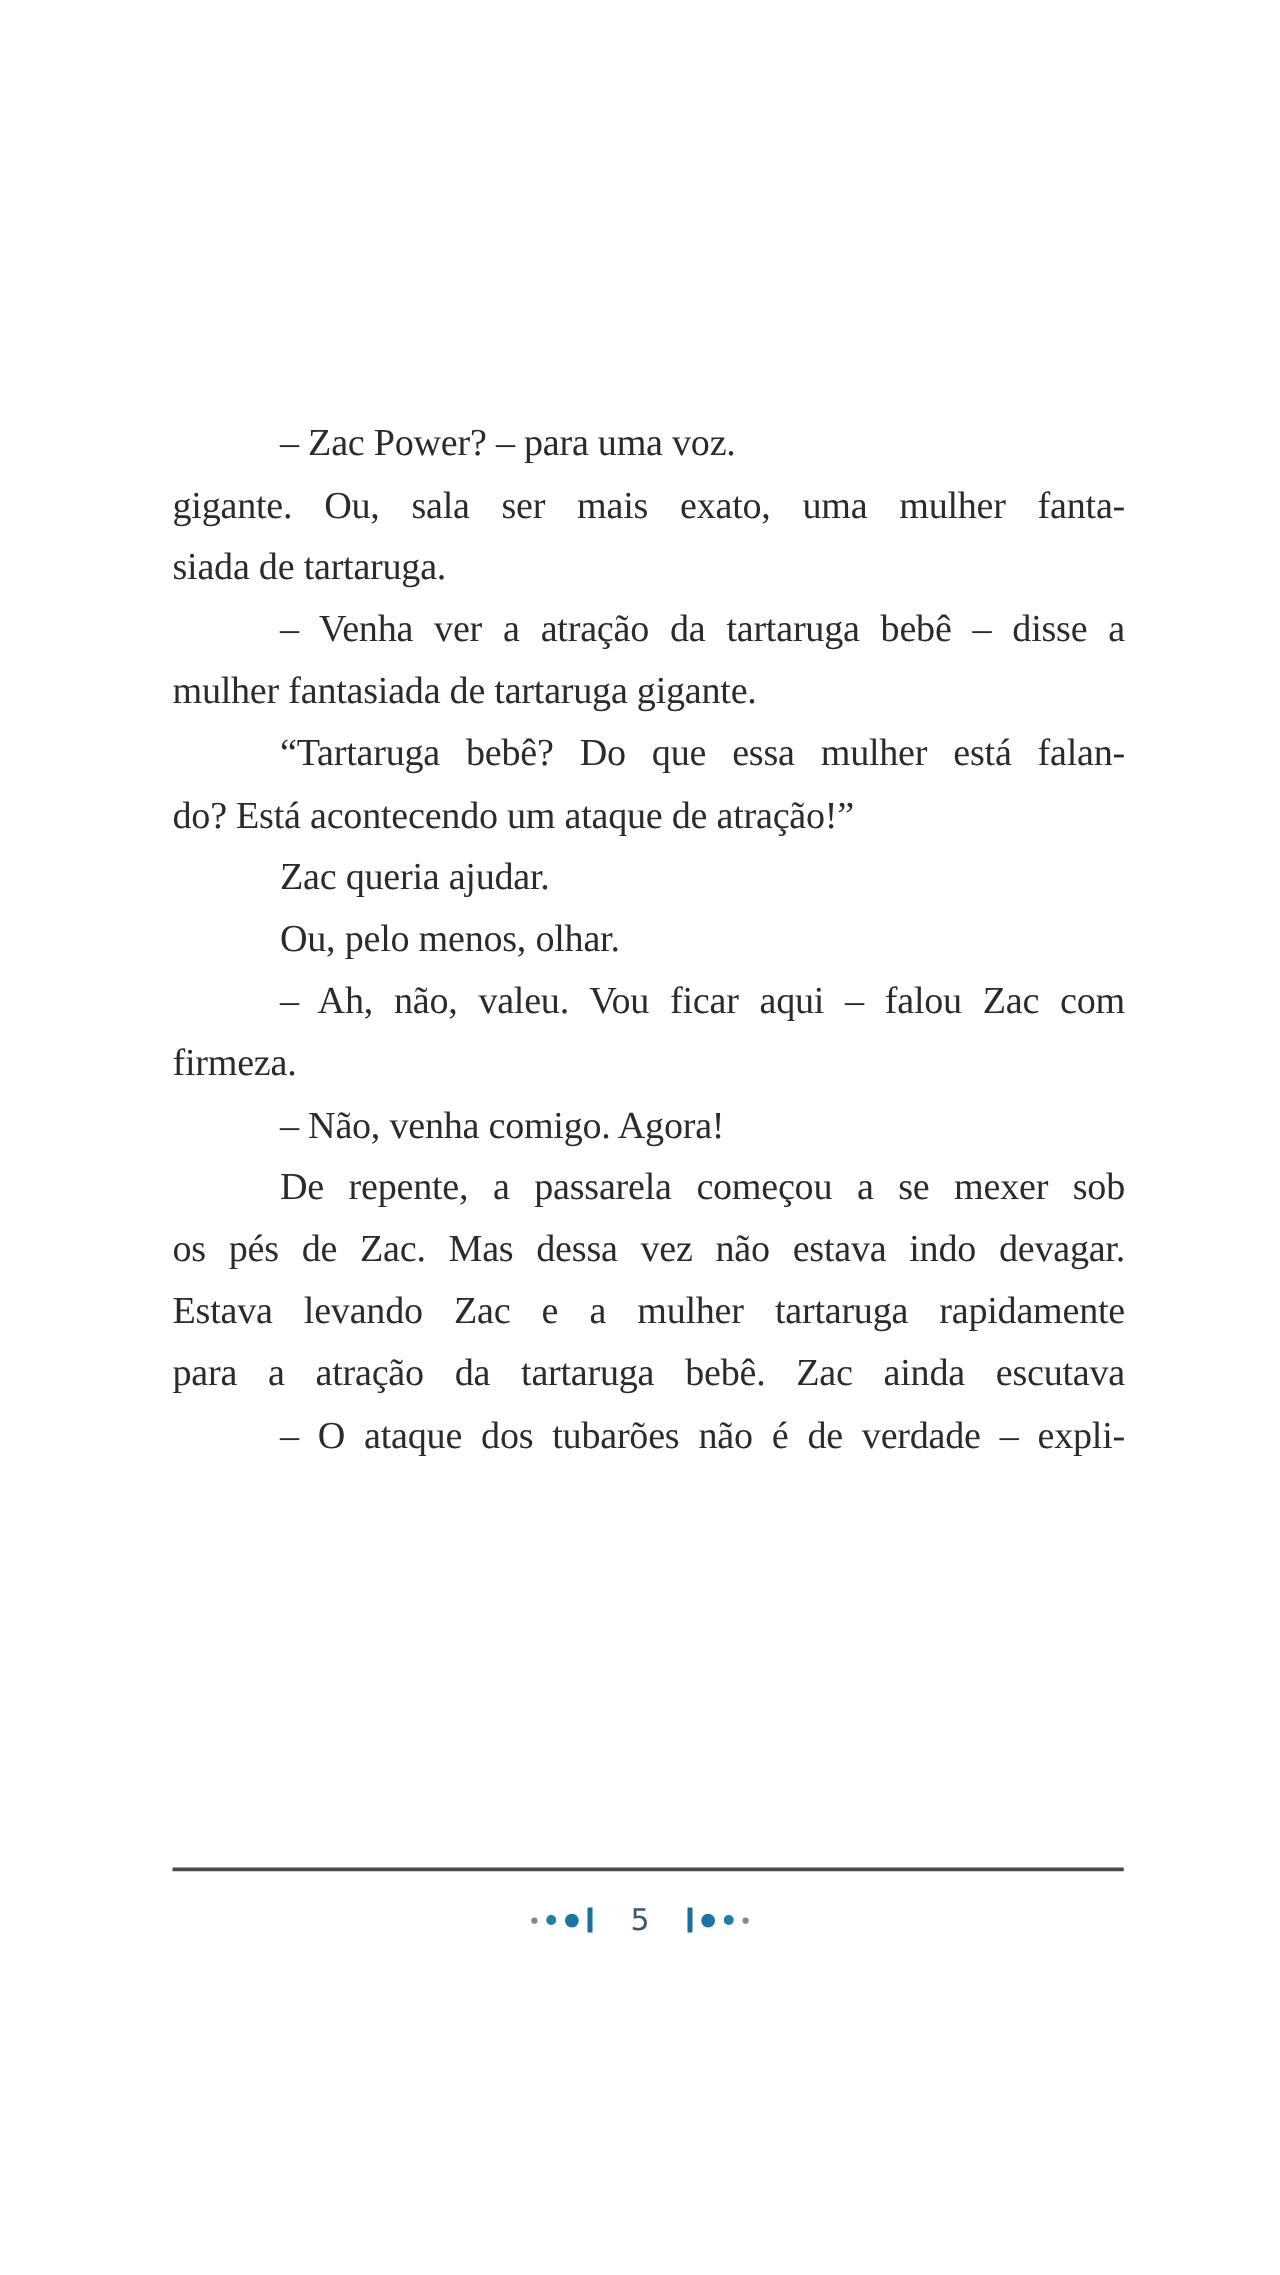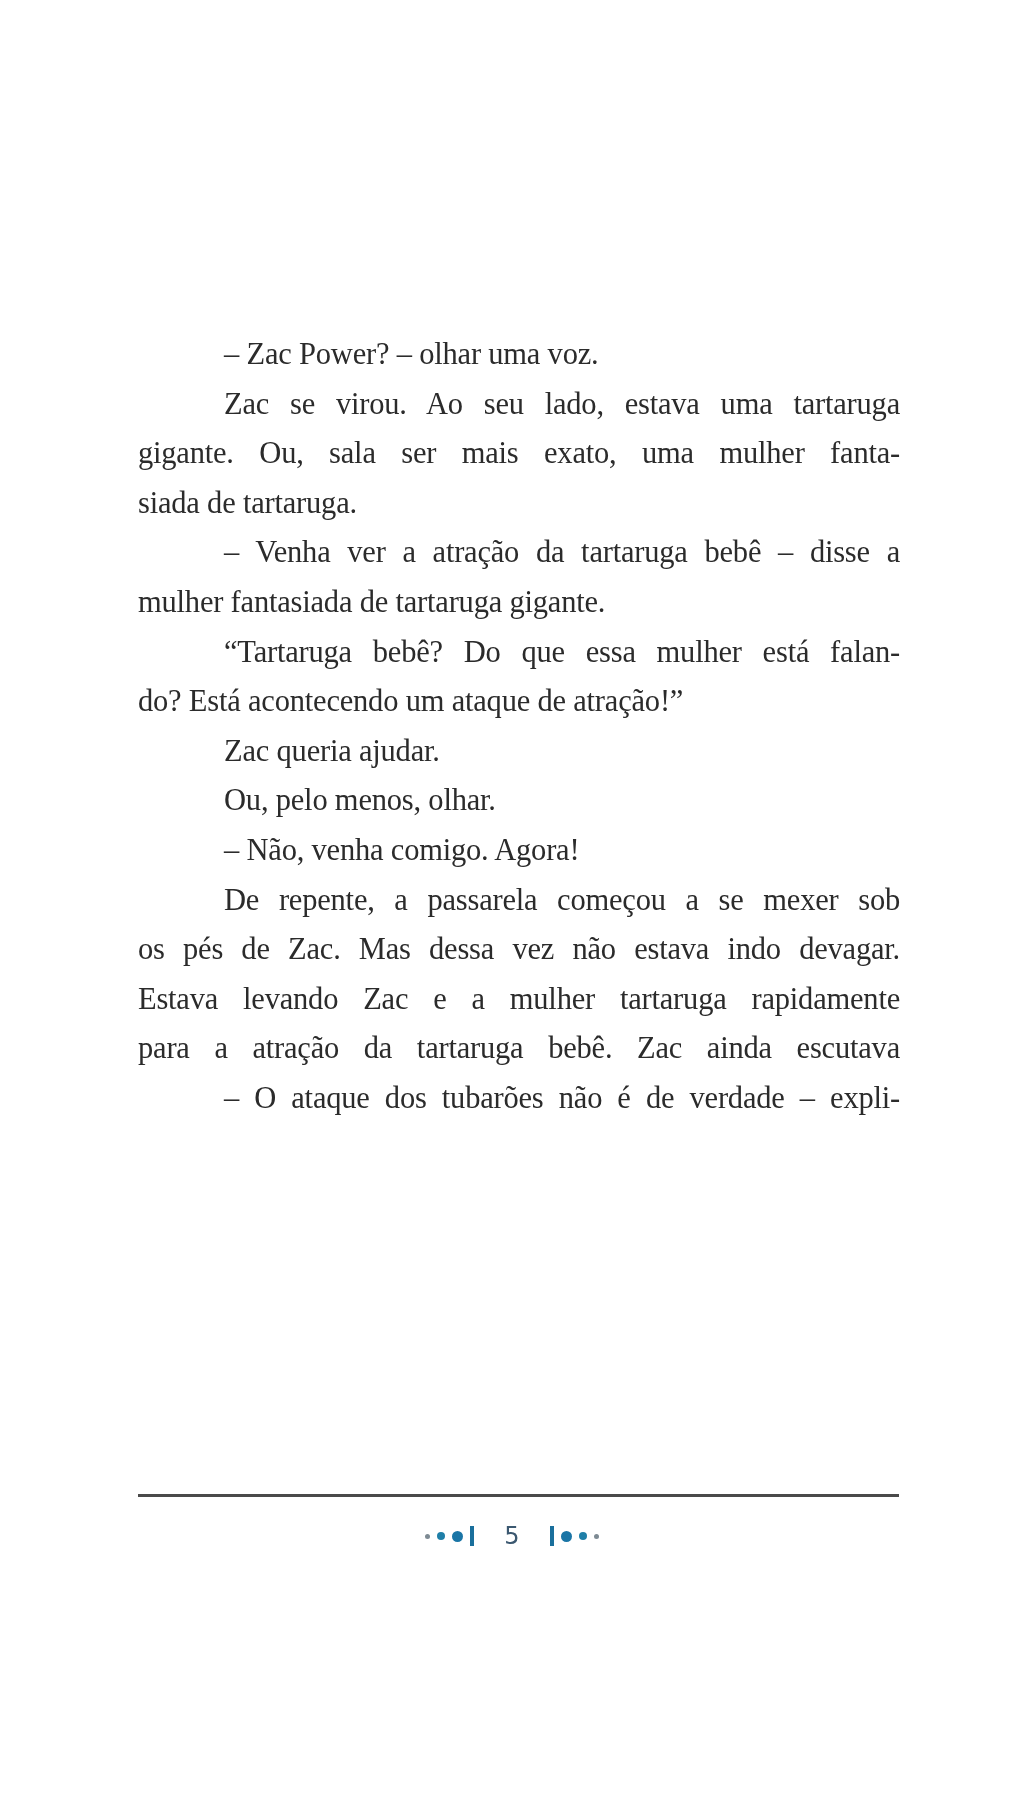--- a/index.html
+++ b/index.html
@@ -96,25 +96,24 @@
     }
   </style>
 </head>
 <body>
 
 <div class="page">
 
   <div class="text-block">
 
     <p class="para">
-      <span class="line first">– Zac Power? – olhar uma voz.</span>
+      <span class="line first">– Zac Power? – para uma voz.</span>
     </p>
 
     <p class="para">
-      <span class="line first justify">Zac se virou. Ao seu lado, estava uma tartaruga</span>
       <span class="line cont justify">gigante. Ou, sala ser mais exato, uma mulher fanta-</span>
       <span class="line cont">siada de tartaruga.</span>
     </p>
 
     <p class="para">
       <span class="line first justify">– Venha ver a atração da tartaruga bebê – disse a</span>
       <span class="line cont">mulher fantasiada de tartaruga gigante.</span>
     </p>
 
     <p class="para">
@@ -123,20 +122,24 @@
     </p>
 
     <p class="para">
       <span class="line first">Zac queria ajudar.</span>
     </p>
 
     <p class="para">
       <span class="line first">Ou, pelo menos, olhar.</span>
     </p>
 
+    <p class="para">
+      <span class="line first justify">– Ah, não, valeu. Vou ficar aqui – falou Zac com</span>
+      <span class="line cont">firmeza.</span>
+    </p>
 
     <p class="para">
       <span class="line first">– Não, venha comigo. Agora!</span>
     </p>
 
     <p class="para">
       <span class="line first justify">De repente, a passarela começou a se mexer sob</span>
       <span class="line cont justify">os pés de Zac. Mas dessa vez não estava indo devagar.</span>
       <span class="line cont justify">Estava levando Zac e a mulher tartaruga rapidamente</span>
       <span class="line cont justify">para a atração da tartaruga bebê. Zac ainda escutava</span>

